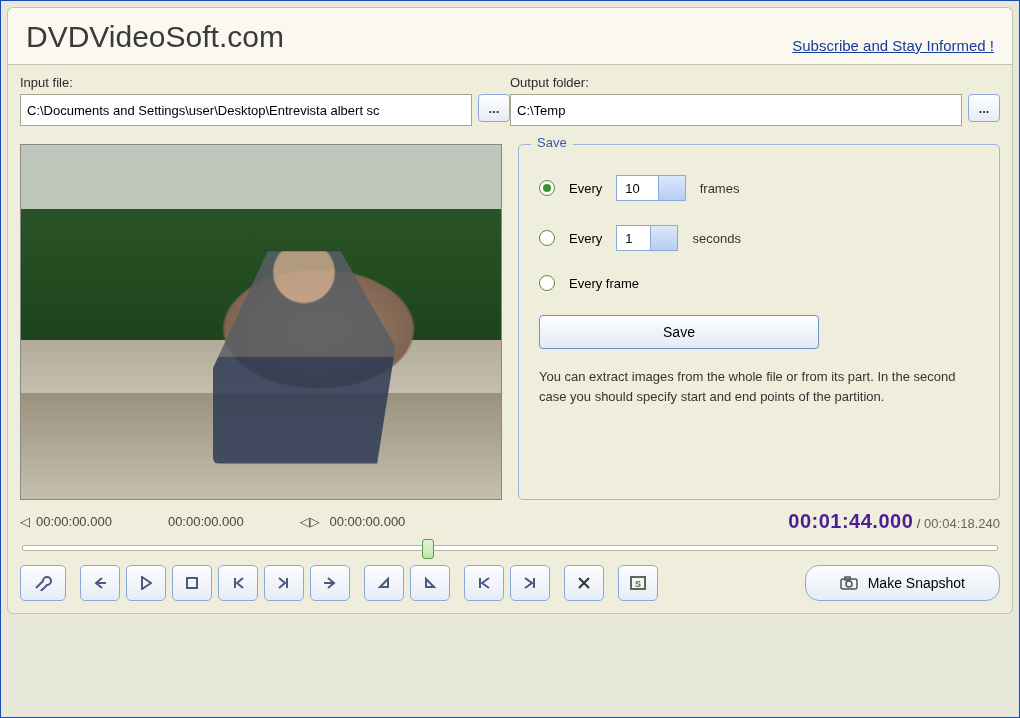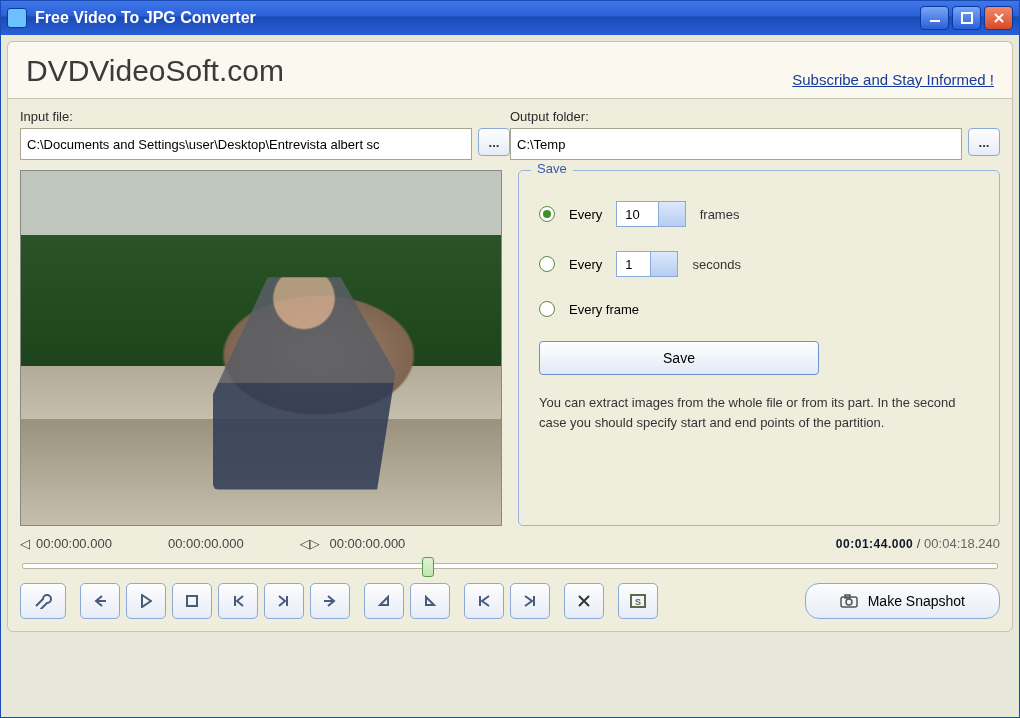--- a/index.html
+++ b/index.html
@@ -81,21 +81,21 @@
     flex:1; height:28px; border:1px solid #a7a58d; background:#fff;
     padding: 15px 6px; font-family: inherit; font-size:13px;
   }
   .browse-btn {
     width: 32px; height:28px;
     border:1px solid #8aa9d6; border-radius:4px;
     background: linear-gradient(#fefefe,#e6ecf6);
     cursor:pointer;
     font-weight:bold; color:#333;
   }
-  .mid-row { display:flex; gap:16px; margin-top:10px; }
+  .mid-row { display:flex; gap:16px; margin-top:18px; }
   .preview {
     width: 482px; height: 356px;
     border: 1px solid #888;
     background:
       linear-gradient(rgba(0,0,0,.08),rgba(0,0,0,.08)),
       radial-gradient(ellipse 65% 55% at 62% 52%,
         #b09078 0%, #8a6d58 30%, transparent 31%),
       linear-gradient(to bottom,
         #cfd8cc 0%, #cfd8cc 18%,
         #2e5a2a 18%, #1f4a1e 55%,
@@ -157,21 +157,21 @@
     font-size:14px; cursor:pointer;
   }
   .hint { color:#333; line-height:1.5; }
   .time-row {
     display:flex; align-items:center;
     margin-top:10px; gap: 40px;
     color:#444;
   }
   .time-row .markers { display:flex; gap:56px; flex:1; }
   .time-row .tri { font-family: sans-serif; margin-right:6px; }
-  .time-row .current { font-weight:bold; color:#0f172a; font-size:12px; letter-spacing:.5px; }
+  .time-row .current { font-weight:bold; color:#4c1d95; font-size:20px; letter-spacing:.5px; }
   .time-row .total { color:#666; }
   .slider-wrap { margin:12px 2px 14px; position:relative; }
   .slider-track {
     height:6px; background:#fff; border:1px solid #b8b6a2; border-radius:2px;
   }
   .slider-thumb {
     position:absolute; top:-6px; left:41%;
     width:12px; height:20px;
     background: linear-gradient(#dff3d7,#bfe6ad);
     border:1px solid #5a9a4a; border-radius:3px;
@@ -194,39 +194,20 @@
     background: linear-gradient(#fdfdfd,#e6ecf6);
     display:flex; align-items:center; gap:10px;
     cursor:pointer; font-size:14px;
   }
   .spacer { flex:1; }
 </style>
 </head>
 <body>
 
 <div class="window">
-  <div class="titlebar">
-    <span class="app-icon"></span>
-    <span class="title">Free Video To JPG Converter</span>
-    <span class="winbtn min">
-      <svg width="12" height="12">
-          <rect x="1" y="8" width="10" height="2" fill="#fff"></rect>
-        </svg>
-    </span>
-    <span class="winbtn max">
-      <svg width="12" height="12">
-          <rect x="1" y="1" width="10" height="10" fill="none" stroke="#fff" stroke-width="2"></rect>
-        </svg>
-    </span>
-    <span class="winbtn close">
-      <svg width="12" height="12">
-          <path d="M2 2 L10 10 M10 2 L2 10" stroke="#fff" stroke-width="2"></path>
-        </svg>
-    </span>
-  </div>
 
   <div class="outer-panel">
     <div class="header-row">
       <span class="brand">DVDVideoSoft.com</span>
       <a class="subscribe" href="#">Subscribe and Stay Informed !</a>
     </div>
 
     <div class="inner-panel">
 
       <div class="io-row">

